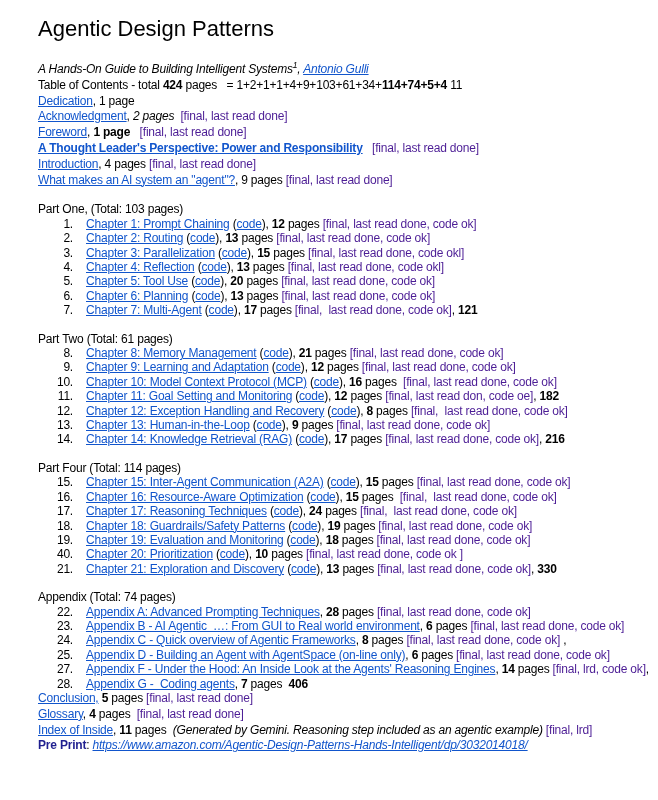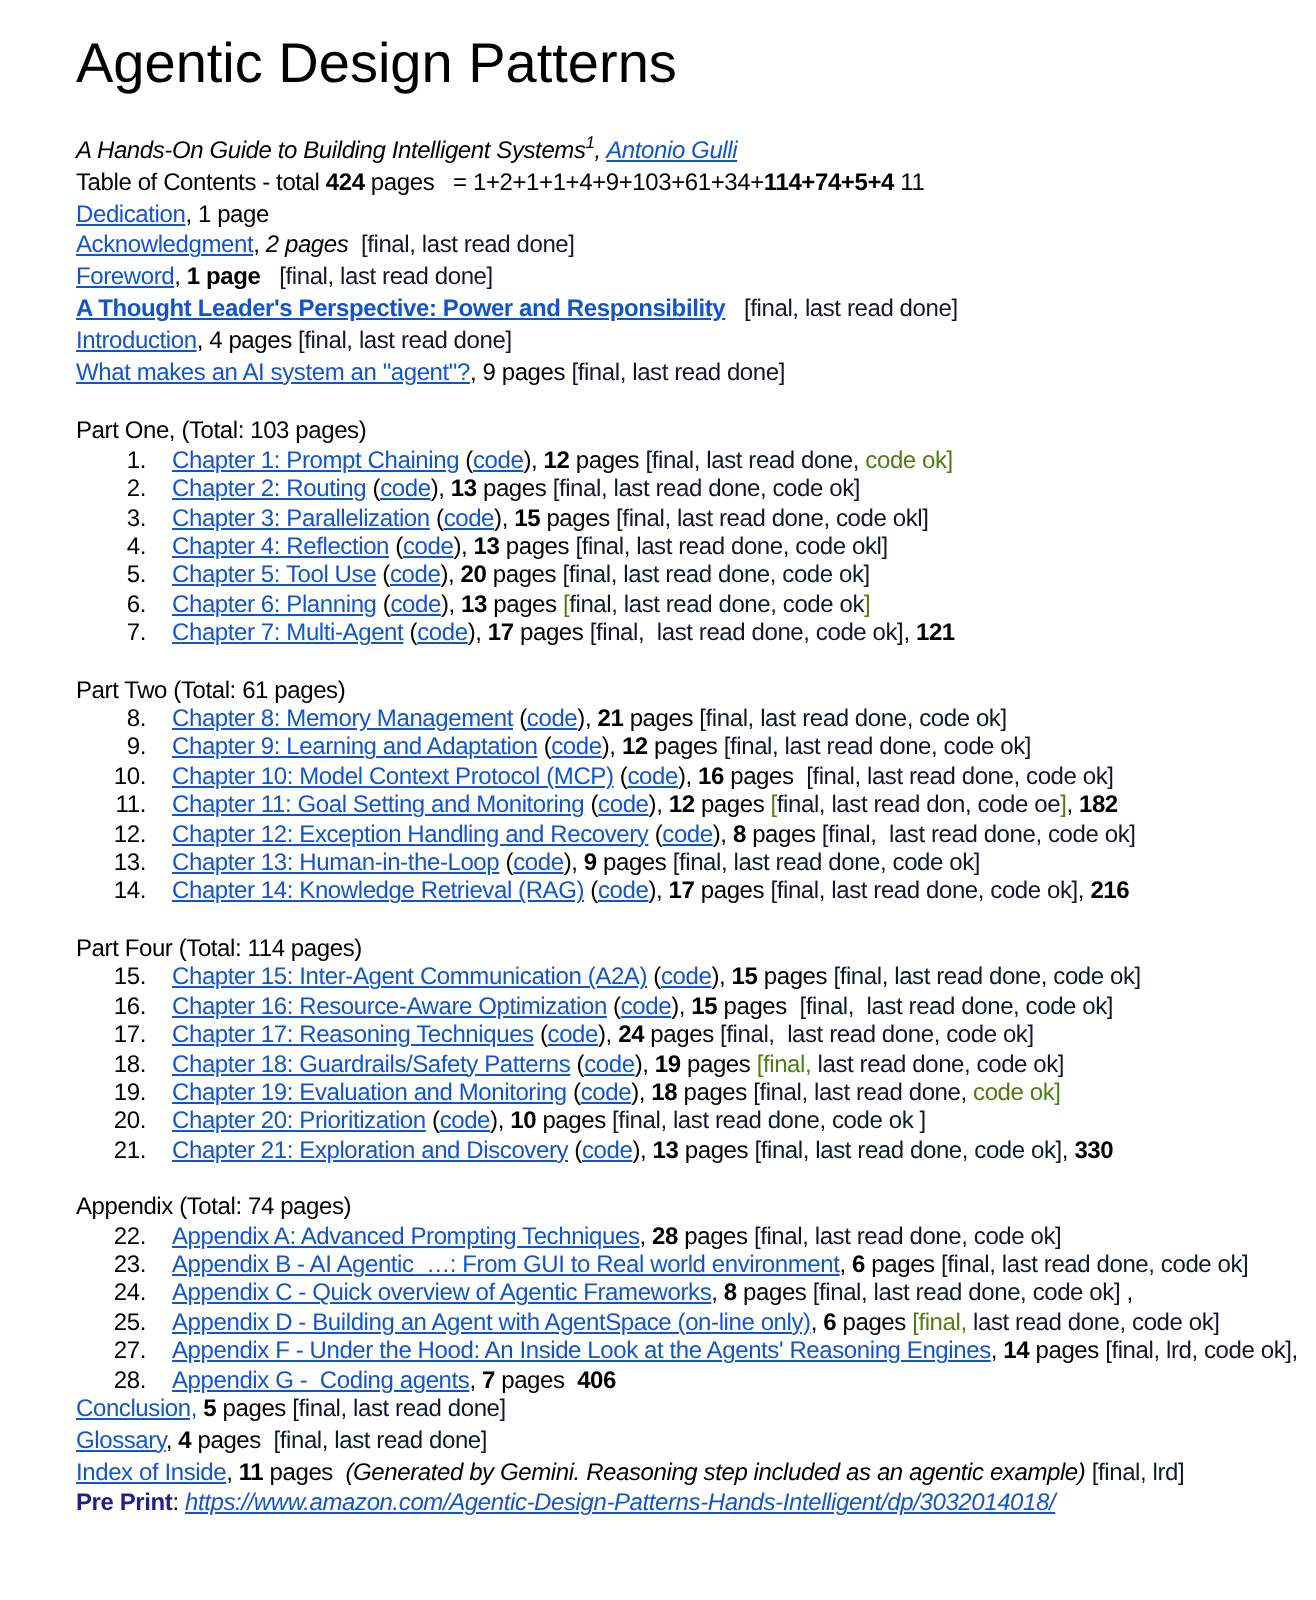--- a/index.html
+++ b/index.html
@@ -3,39 +3,39 @@
 <meta charset="utf-8">
 <style>
   html, body { margin: 0; padding: 0; background: #ffffff; }
   body {
     width: 658px; height: 800px; overflow: hidden;
     font-family: "Liberation Sans", sans-serif;
     color: #000;
   }
   .page { padding: 10px 8px 0 38px; }
   h1.doc-title {
-    font-size: 28px; font-weight: 400; color: #000;
+    font-size: 22px; font-weight: 400; color: #000;
     margin: 6px 0 20px 0; letter-spacing: 0;
   }
   .line, .heading, .item {
     font-size: 12px; letter-spacing: -0.2px;
     white-space: pre-wrap; color: #000;
   }
   .line { line-height: 15.8px; }
   .heading { line-height: 14.4px; margin-top: 14px; }
   .item { line-height: 14.4px; display: flex; }
   .item .num { width: 48px; padding-right: 13px; box-sizing: border-box; text-align: right; flex: none; }
   .item .txt { flex: 1; min-width: 0; }
   a.lnk { color: #1155CC; text-decoration: underline; cursor: pointer; }
   .b { font-weight: 700; }
   .i { font-style: italic; }
   .lb { font-weight: 700; }
   .li { font-style: italic; }
-  .st-m { color: #0f172a; }
-  .st-b { color: #4d7c0f; }
+  .st-m { color: #4c1d95; }
+  .st-b { color: #4c1d95; }
   .sup { font-size: 8.5px; vertical-align: super; font-style: italic; line-height: 0; }
   .nv { color: #1F1F8F; font-weight: 700; }
 </style>
 </head>
 <body>
 
 <div class="page">
   <h1 class="doc-title">Agentic Design Patterns</h1>
   <div id="content">
       <div class="line"><span class="i">A Hands-On Guide to Building Intelligent Systems</span><span class="sup">1</span><span class="i">, </span><a class="lnk li">Antonio Gulli</a></div>
@@ -61,21 +61,21 @@
       <div class="item"><span class="num">11.</span><span class="txt"><a class="lnk">Chapter 11: Goal Setting and Monitoring</a><span class=""> (</span><a class="lnk">code</a><span class="">), </span><span class="b">12</span><span class=""> pages </span><span class="st-b">[</span><span class="st-m">final, last read don, code oe</span><span class="st-b">]</span><span class="">, </span><span class="b">182</span></span></div>
       <div class="item"><span class="num">12.</span><span class="txt"><a class="lnk">Chapter 12: Exception Handling and Recovery</a><span class=""> (</span><a class="lnk">code</a><span class="">), </span><span class="b">8</span><span class=""> pages </span><span class="st-m">[final,  last read done, code ok]</span></span></div>
       <div class="item"><span class="num">13.</span><span class="txt"><a class="lnk">Chapter 13: Human-in-the-Loop</a><span class=""> (</span><a class="lnk">code</a><span class="">), </span><span class="b">9</span><span class=""> pages </span><span class="st-m">[final, last read done, code ok]</span></span></div>
       <div class="item"><span class="num">14.</span><span class="txt"><a class="lnk">Chapter 14: Knowledge Retrieval (RAG)</a><span class=""> (</span><a class="lnk">code</a><span class="">), </span><span class="b">17</span><span class=""> pages </span><span class="st-m">[final, last read done, code ok]</span><span class="">, </span><span class="b">216</span></span></div>
       <div class="heading"><span class="">Part Four (Total: 114 pages)</span></div>
       <div class="item"><span class="num">15.</span><span class="txt"><a class="lnk">Chapter 15: Inter-Agent Communication (A2A)</a><span class=""> (</span><a class="lnk">code</a><span class="">), </span><span class="b">15</span><span class=""> pages </span><span class="st-m">[final, last read done, code ok]</span></span></div>
       <div class="item"><span class="num">16.</span><span class="txt"><a class="lnk">Chapter 16: Resource-Aware Optimization</a><span class=""> (</span><a class="lnk">code</a><span class="">), </span><span class="b">15</span><span class=""> pages  </span><span class="st-m">[final,  last read done, code ok]</span></span></div>
       <div class="item"><span class="num">17.</span><span class="txt"><a class="lnk">Chapter 17: Reasoning Techniques</a><span class=""> (</span><a class="lnk">code</a><span class="">), </span><span class="b">24</span><span class=""> pages </span><span class="st-m">[final,  last read done, code ok]</span></span></div>
       <div class="item"><span class="num">18.</span><span class="txt"><a class="lnk">Chapter 18: Guardrails/Safety Patterns</a><span class=""> (</span><a class="lnk">code</a><span class="">), </span><span class="b">19</span><span class=""> pages </span><span class="st-b">[final,</span><span class="st-m"> last read done, code ok]</span></span></div>
       <div class="item"><span class="num">19.</span><span class="txt"><a class="lnk">Chapter 19: Evaluation and Monitoring</a><span class=""> (</span><a class="lnk">code</a><span class="">), </span><span class="b">18</span><span class=""> pages </span><span class="st-m">[final, last read done, </span><span class="st-b">code ok]</span></span></div>
-      <div class="item"><span class="num">20.</span><span class="txt"><a class="lnk">Chapter 20: Prioritization</a><span class=""> (</span><a class="lnk">code</a><span class="">), </span><span class="b">10</span><span class=""> pages </span><span class="st-m">[final, last read done, code ok ]</span></span></div>
+      <div class="item"><span class="num">40.</span><span class="txt"><a class="lnk">Chapter 20: Prioritization</a><span class=""> (</span><a class="lnk">code</a><span class="">), </span><span class="b">10</span><span class=""> pages </span><span class="st-m">[final, last read done, code ok ]</span></span></div>
       <div class="item"><span class="num">21.</span><span class="txt"><a class="lnk">Chapter 21: Exploration and Discovery</a><span class=""> (</span><a class="lnk">code</a><span class="">), </span><span class="b">13</span><span class=""> pages </span><span class="st-m">[final, last read done, code ok]</span><span class="">, </span><span class="b">330</span></span></div>
       <div class="heading"><span class="">Appendix (Total: 74 pages)</span></div>
       <div class="item"><span class="num">22.</span><span class="txt"><a class="lnk">Appendix A: Advanced Prompting Techniques</a><span class="">, </span><span class="b">28</span><span class=""> pages </span><span class="st-m">[final, last read done, code ok]</span></span></div>
       <div class="item"><span class="num">23.</span><span class="txt"><a class="lnk">Appendix B - AI Agentic  …: From GUI to Real world environment</a><span class="">, </span><span class="b">6</span><span class=""> pages </span><span class="st-m">[final, last read done, code ok]</span></span></div>
       <div class="item"><span class="num">24.</span><span class="txt"><a class="lnk">Appendix C - Quick overview of Agentic Frameworks</a><span class="">, </span><span class="b">8</span><span class=""> pages </span><span class="st-m">[final, last read done, code ok]</span><span class=""> ,</span></span></div>
       <div class="item"><span class="num">25.</span><span class="txt"><a class="lnk">Appendix D - Building an Agent with AgentSpace (on-line only)</a><span class="">, </span><span class="b">6</span><span class=""> pages </span><span class="st-b">[final,</span><span class="st-m"> last read done, code ok]</span></span></div>
       <div class="item"><span class="num">27.</span><span class="txt"><a class="lnk">Appendix F - Under the Hood: An Inside Look at the Agents' Reasoning Engines</a><span class="">, </span><span class="b">14</span><span class=""> pages </span><span class="st-m">[final, lrd, code ok]</span><span class="">,</span></span></div>
       <div class="item"><span class="num">28.</span><span class="txt"><a class="lnk">Appendix G -  Coding agents</a><span class="">, </span><span class="b">7</span><span class=""> pages  </span><span class="b">406</span></span></div>
       <div class="line"><a class="lnk">Conclusion,</a><span class=""> </span><span class="b">5</span><span class=""> pages </span><span class="st-m">[final, last read done]</span></div>
       <div class="line"><a class="lnk">Glossary</a><span class="">, </span><span class="b">4</span><span class=""> pages  </span><span class="st-m">[final, last read done]</span></div>

